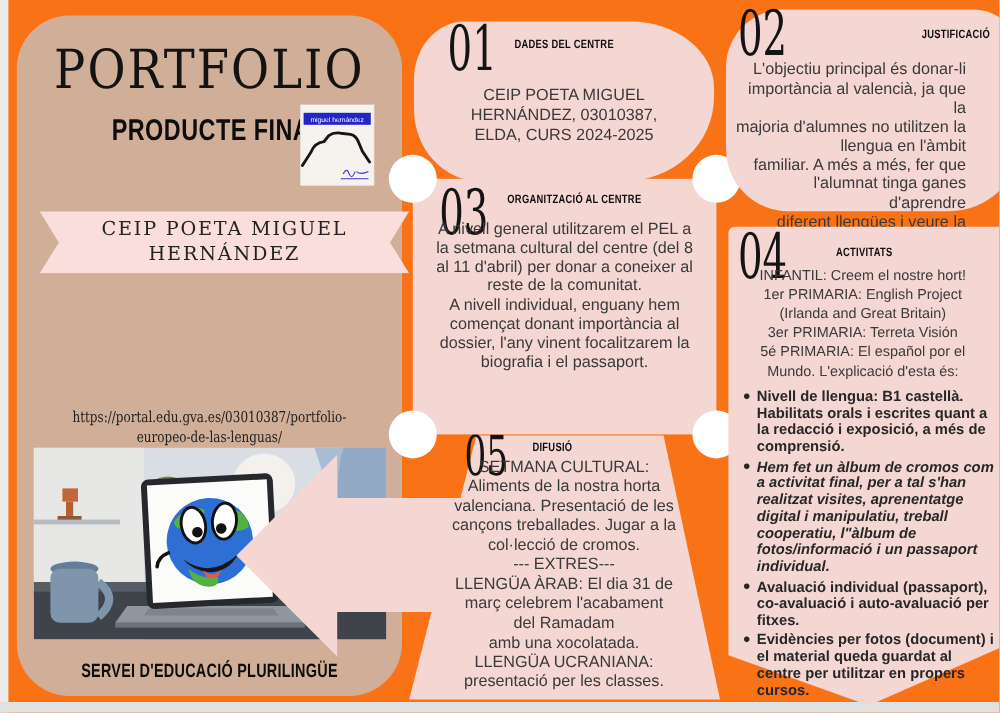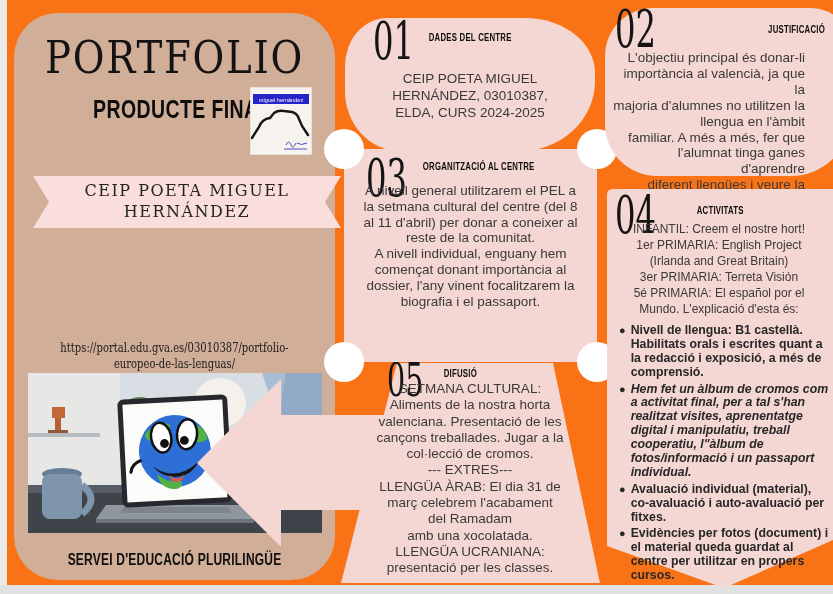--- a/index.html
+++ b/index.html
@@ -222,21 +222,21 @@
       <div class="bullet">
           <span class="dot">●</span>
           <span class="txt">Nivell de llengua: B1 castellà. Habilitats orals i escrites quant a la redacció i exposició, a més de comprensió.</span>
         </div>
       <div class="bullet it">
           <span class="dot">●</span>
           <span class="txt">Hem fet un àlbum de cromos com a activitat final, per a tal s'han realitzat visites, aprenentatge digital i manipulatiu, treball cooperatiu, l"àlbum de fotos/informació i un passaport individual.</span>
         </div>
       <div class="bullet">
           <span class="dot">●</span>
-          <span class="txt">Avaluació individual (material), co-avaluació i auto-avaluació per fitxes.</span>
+          <span class="txt">Avaluació individual (passaport), co-avaluació i auto-avaluació per fitxes.</span>
         </div>
       <div class="bullet">
           <span class="dot">●</span>
           <span class="txt">Evidències per fotos (document) i el material queda guardat al centre per utilitzar en propers cursos.</span>
         </div>
     </div>
   </div>
 </div>
 
 </body></html>

